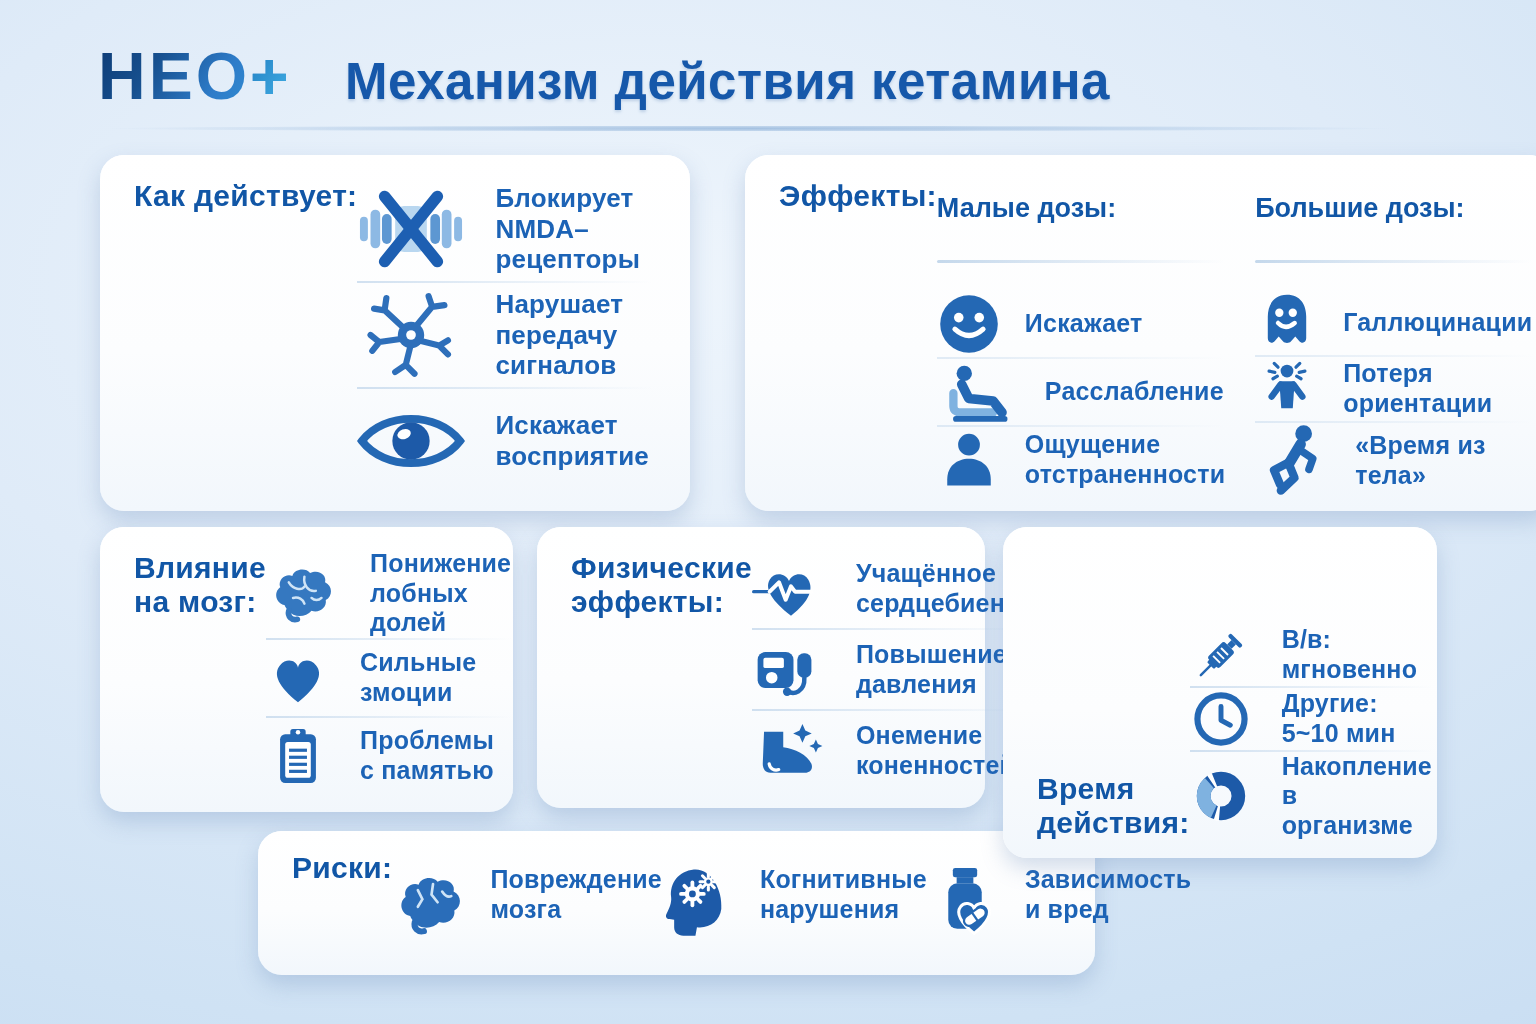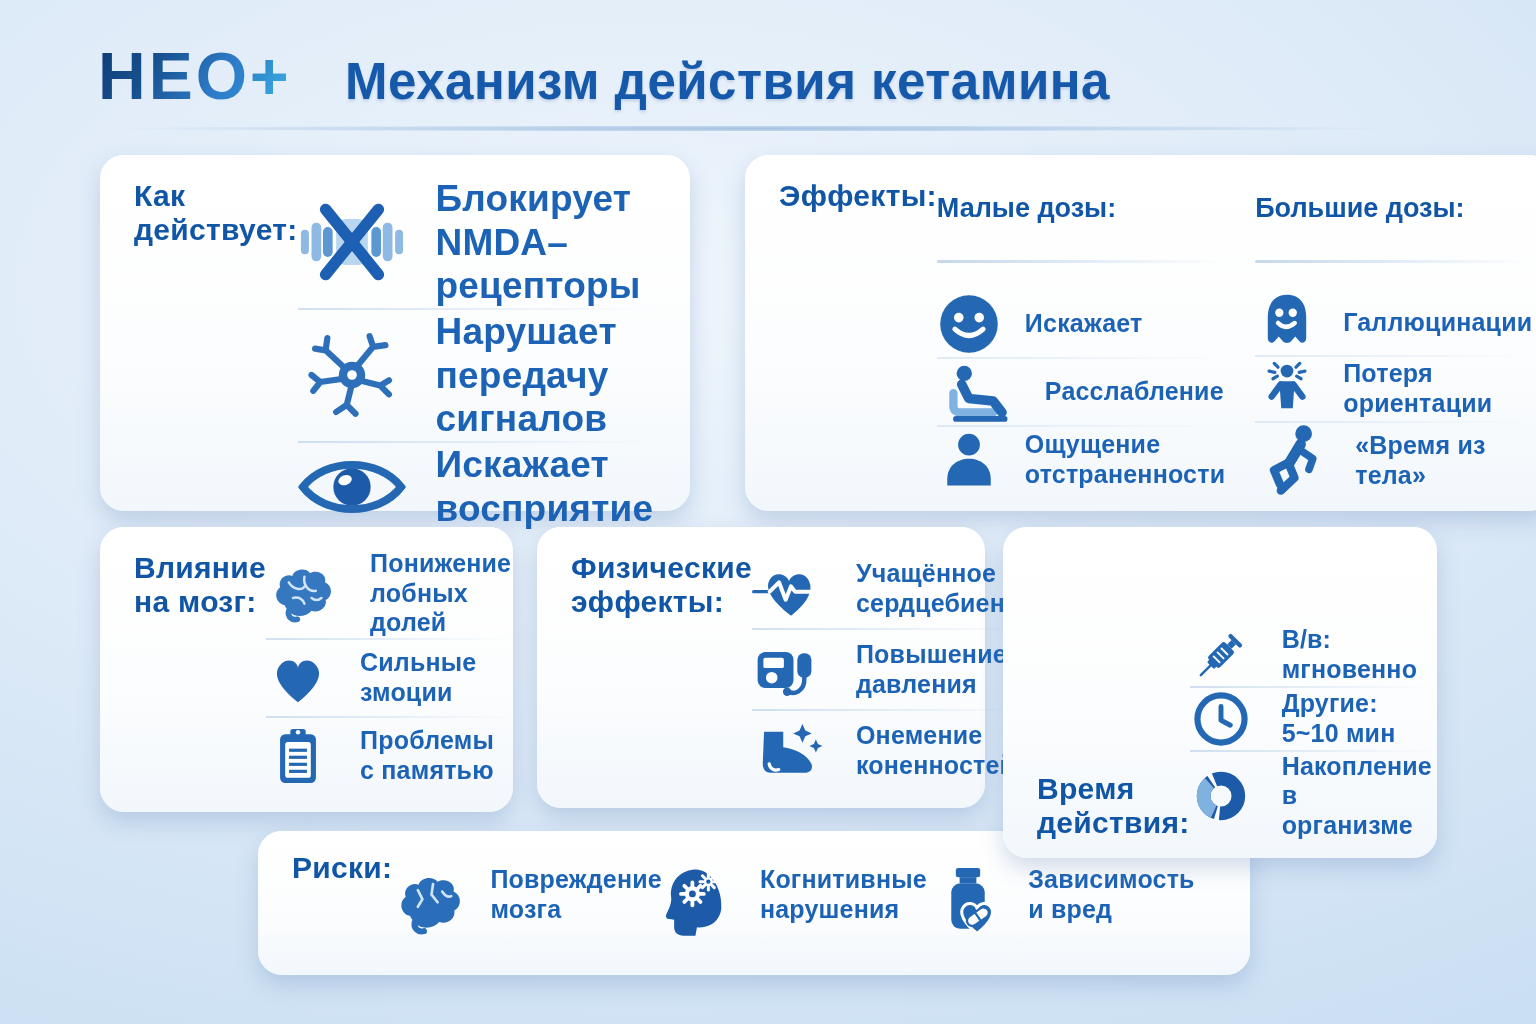--- a/index.html
+++ b/index.html
@@ -31,21 +31,21 @@
     box-shadow:0 10px 22px rgba(105,140,185,.30), inset 0 1px 0 rgba(255,255,255,.95);
     display:flex;flex-direction:row;
   }
   .card h2{margin:2px 0 0 0;font-size:30px;font-weight:800;color:#1156a6;letter-spacing:.3px;}
   .tline{height:3px;margin-top:9px;border-radius:2px;flex:0 0 auto;
     background:linear-gradient(90deg, rgba(150,185,220,.6) 0%, rgba(150,185,220,.28) 55%, rgba(150,185,220,0) 100%);}
   .rows{display:flex;flex-direction:column;flex:1;}
   .row{display:flex;align-items:center;gap:30px;flex:1;}
   .row + .row{border-top:2px solid;border-image:linear-gradient(90deg, rgba(172,200,228,.55), rgba(172,200,228,0)) 1;}
   .lbl{font-size:25px;font-weight:700;color:#1c63b6;line-height:1.18;letter-spacing:.2px;}
-  .card-how .lbl{font-size:37px;}
+  .card-how .lbl{font-size:26px;}
   .ic{flex:0 0 64px;height:64px;display:flex;align-items:center;justify-content:center;}
   .ic svg{width:100%;height:100%;}
   .ic-xl{flex:0 0 108px;height:88px;}
   .card-dur .ic{flex:0 0 62px;height:62px;}
   
   .cols{display:flex;flex:1;gap:30px;}
   .col{flex:1;display:flex;flex-direction:column;gap:28px;}
   .col h3{margin:16px 0 0 0;font-size:27px;font-weight:800;color:#1156a6;}
   .sline{height:2.5px;margin-top:8px;border-radius:2px;flex:0 0 auto;
     background:linear-gradient(90deg, rgba(150,185,220,.55), rgba(150,185,220,0));}
@@ -341,21 +341,21 @@
             <circle cx="50" cy="50" r="28" fill="none" stroke="#7fb2e0" stroke-width="22" stroke-dasharray="55 121" transform="rotate(115 50 50)"></circle>
             <circle cx="50" cy="50" r="28" fill="none" stroke="#fff" stroke-width="24" stroke-dasharray="6 170" transform="rotate(95 50 50)"></circle>
             <circle cx="50" cy="50" r="28" fill="none" stroke="#fff" stroke-width="24" stroke-dasharray="6 170" transform="rotate(236 50 50)"></circle>
           </svg>
         </span>
         <span class="lbl">Накопление в организме</span>
       </div>
     </div>
   </section>
 
-  <section class="card" style="left:258px;top:831px;width:992px;height:144px;z-index:2;padding-top:18px;">
+  <section class="card" style="left:258px;top:831px;width:837px;height:144px;z-index:2;padding-top:18px;">
     <h2>Риски:</h2>
     <div class="tline"></div>
     <div class="risk-row">
       <div class="risk-item">
         <span class="ic">
           <svg viewBox="0 0 100 90">
             <path d="M24,62 C12,60 8,44 18,37 C14,26 26,17 35,21 C38,11 54,9 60,17 C72,11 84,20 81,30 C92,35 92,50 82,55 C84,66 72,74 62,70 C54,80 36,80 30,70 C27,68 25,65 24,62 Z" fill="#2a6db9"></path>
             <path d="M30,70 C28,78 34,84 42,82" stroke="#2a6db9" stroke-width="8" fill="none" stroke-linecap="round"></path>
             <g stroke="#cfe4f6" stroke-width="3.5" fill="none" stroke-linecap="round">
               <path d="M34,28 L40,40 L34,50"></path>

